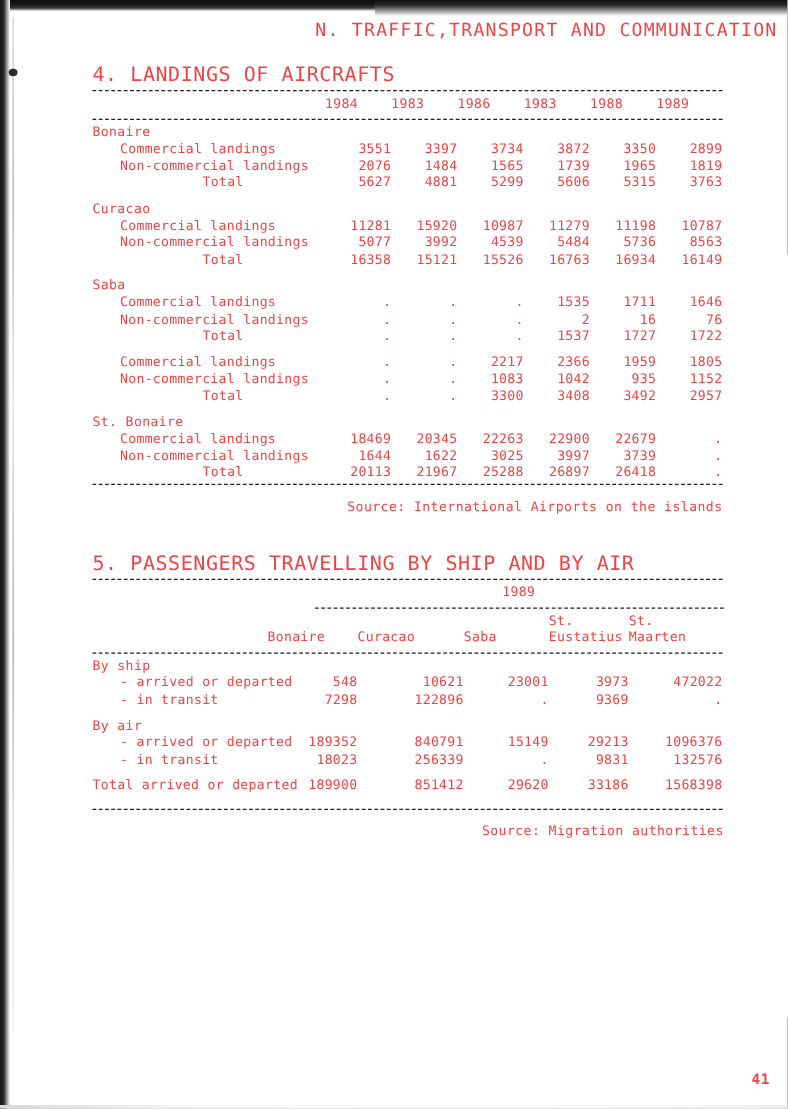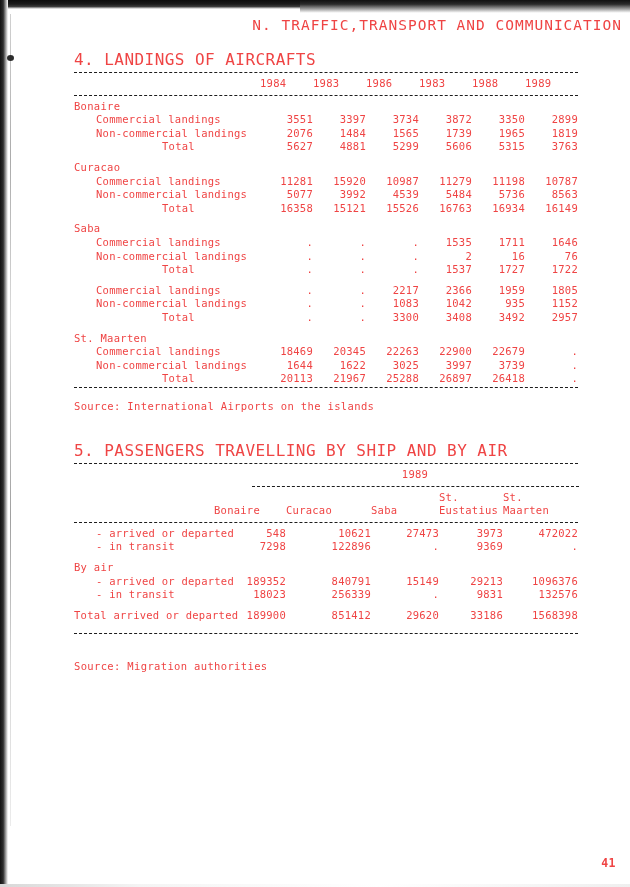--- a/index.html
+++ b/index.html
@@ -105,20 +105,21 @@
 
   .group-name { letter-spacing: .3px; }
 
   .spacer-row td { height: 7px; line-height: 7px; }
   .thin-spacer td { height: 4px; line-height: 4px; }
 
   .source {
     font-size: 10.5px;
     letter-spacing: .35px;
     white-space: nowrap;
+    text-align: right;
   }
 
   .pageno {
     position: absolute;
     right: 14px;
     bottom: 17px;
     font-size: 11.5px;
     font-weight: bold;
     letter-spacing: .5px;
     margin-top: 16px;
@@ -319,21 +320,21 @@
           <td class="num">3300</td>
           <td class="num">3408</td>
           <td class="num">3492</td>
           <td class="num">2957</td>
         </tr>
         <tr class="spacer-row">
             <td colspan="7"></td>
           </tr>
 
         <tr>
-          <td class="lbl group-name">St. Maarten</td>
+          <td class="lbl group-name">St. Bonaire</td>
           <td colspan="6"></td>
         </tr>
         <tr>
           <td class="lbl indent1">Commercial landings</td>
           <td class="num">18469</td>
           <td class="num">20345</td>
           <td class="num">22263</td>
           <td class="num">22900</td>
           <td class="num">22679</td>
           <td class="num">.</td>
@@ -435,24 +436,28 @@
         <col style="width:68px">
           <col style="width:64px">
           <col style="width:75px">
       </colgroup>
       <tbody>
         <tr class="thin-spacer">
             <td colspan="6"></td>
           </tr>
 
         <tr>
+          <td class="lbl group-name">By ship</td>
+          <td colspan="5"></td>
+        </tr>
+        <tr>
           <td class="lbl indent1">- arrived or departed</td>
           <td class="num">548</td>
           <td class="num">10621</td>
-          <td class="num">27473</td>
+          <td class="num">23001</td>
           <td class="num">3973</td>
           <td class="num">472022</td>
         </tr>
         <tr>
           <td class="lbl indent1">- in transit</td>
           <td class="num">7298</td>
           <td class="num">122896</td>
           <td class="num">.</td>
           <td class="num">9369</td>
           <td class="num">.</td>
@@ -497,18 +502,18 @@
             <td colspan="6"></td>
           </tr>
         <tr class="thin-spacer">
             <td colspan="6"></td>
           </tr>
       </tbody>
     </table>
 
     <div class="rule"></div>
 
-    <div class="source" style="margin-top:26px;">Source: Migration authorities</div>
+    <div class="source" style="margin-top:11px;">Source: Migration authorities</div>
   </div>
 
   <div class="pageno">41</div>
 
 </div>
 
 </body></html>

